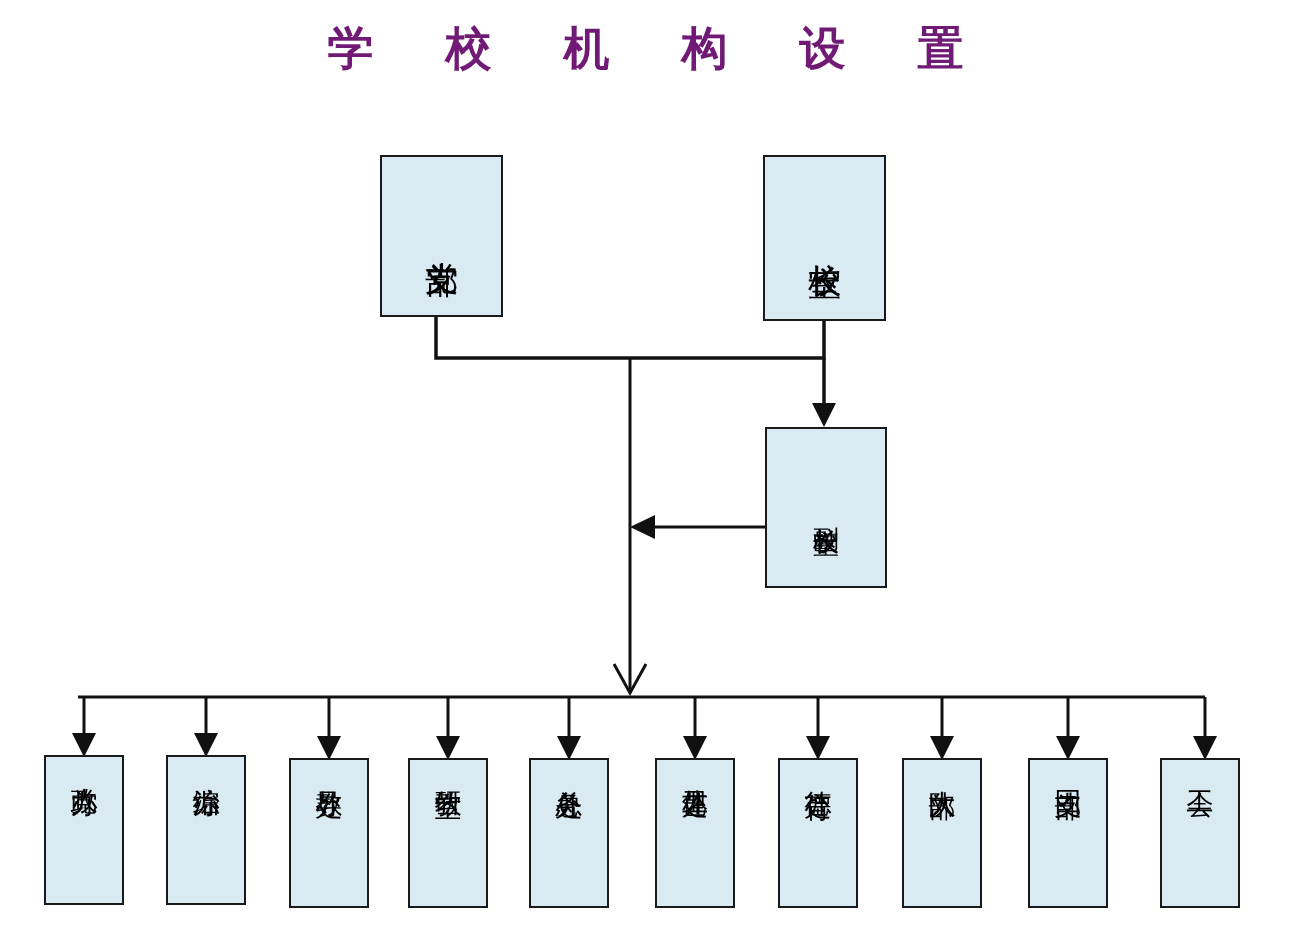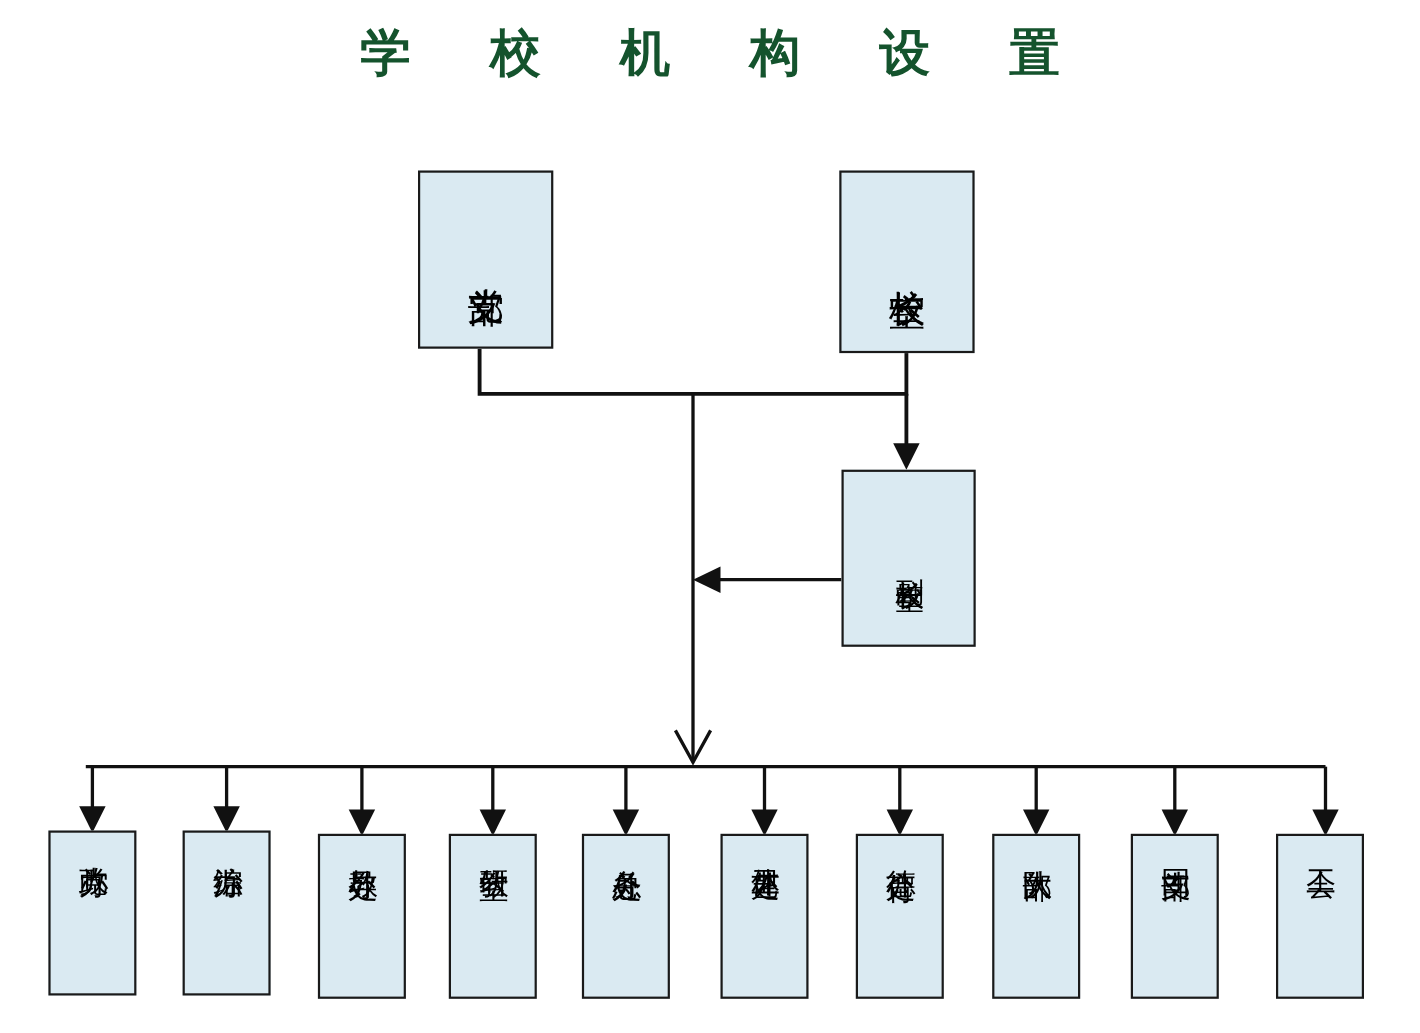--- a/index.html
+++ b/index.html
@@ -20,21 +20,21 @@
   #chart-title {
     position: absolute;
     left: 0;
     top: 18px;
     width: 1291px;
     text-align: center;
     font-size: 46px;
     font-weight: bold;
     letter-spacing: 28px;
     text-indent: 28px;
-    color: #14532d;
+    color: #701a75;
     font-family: "DejaVu Serif", "Liberation Serif", serif;
     white-space: nowrap;
   }
   .node {
     position: absolute;
     box-sizing: border-box;
     background: #daeaf2;
     border: 2px solid #1a1a1a;
     display: flex;
     justify-content: center;

